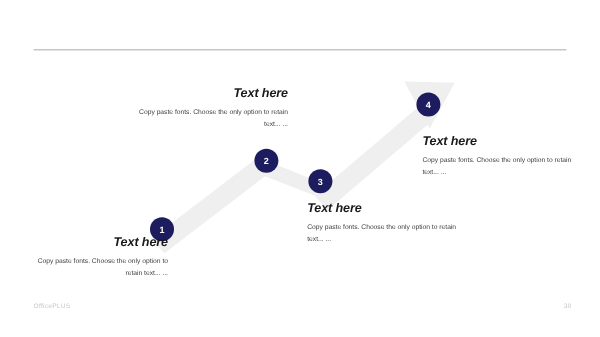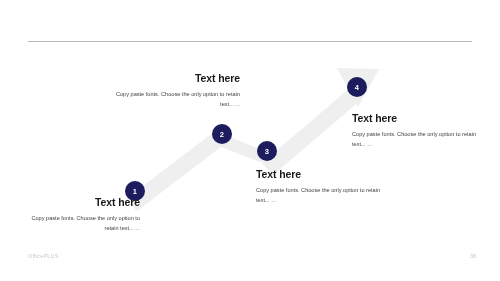--- a/index.html
+++ b/index.html
@@ -60,20 +60,21 @@
   
   .step-block {
     position: absolute;
   }
   .step-title {
     font-size: 10.5px;
     font-weight: bold;
     color: #1a1a1a;
     margin: 0 0 5px 0;
     letter-spacing: -.1px;
+    font-style: italic;
   }
   .step-body {
     font-size: 5.6px;
     color: #3f3f3f;
     line-height: 1.85;
     margin: 0;
   }
 
   .block-1 {
     left: 22px;

